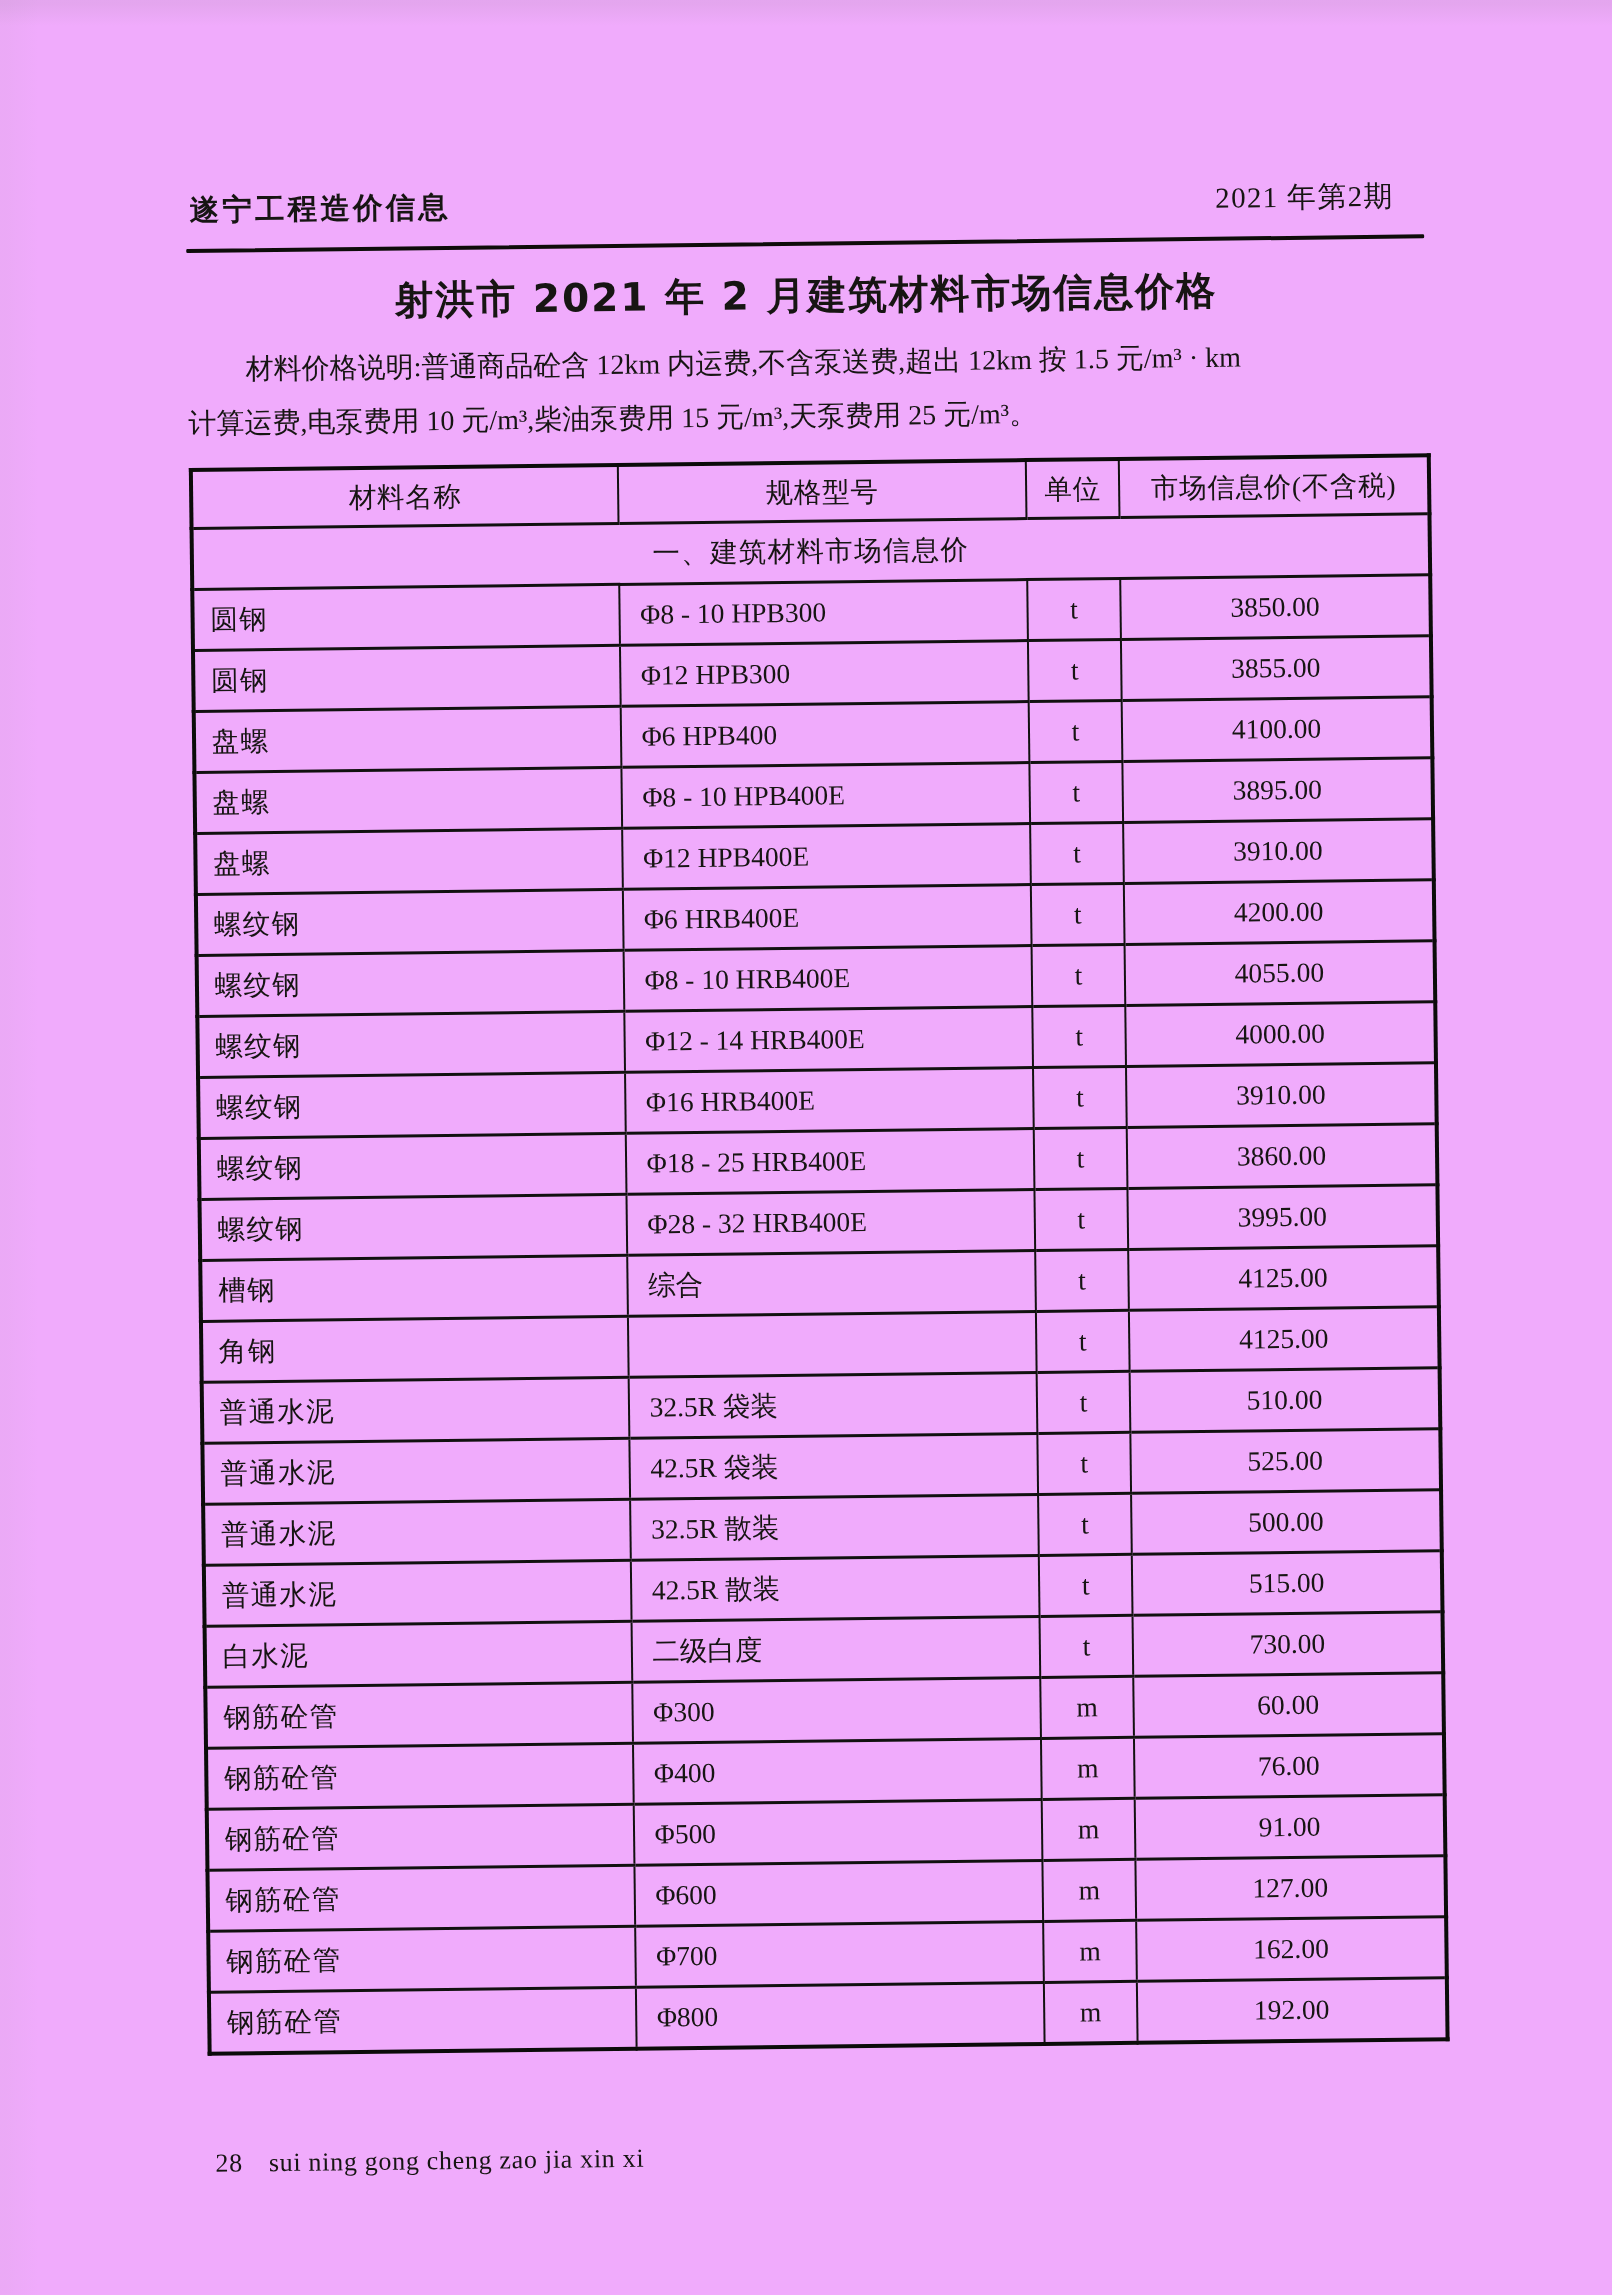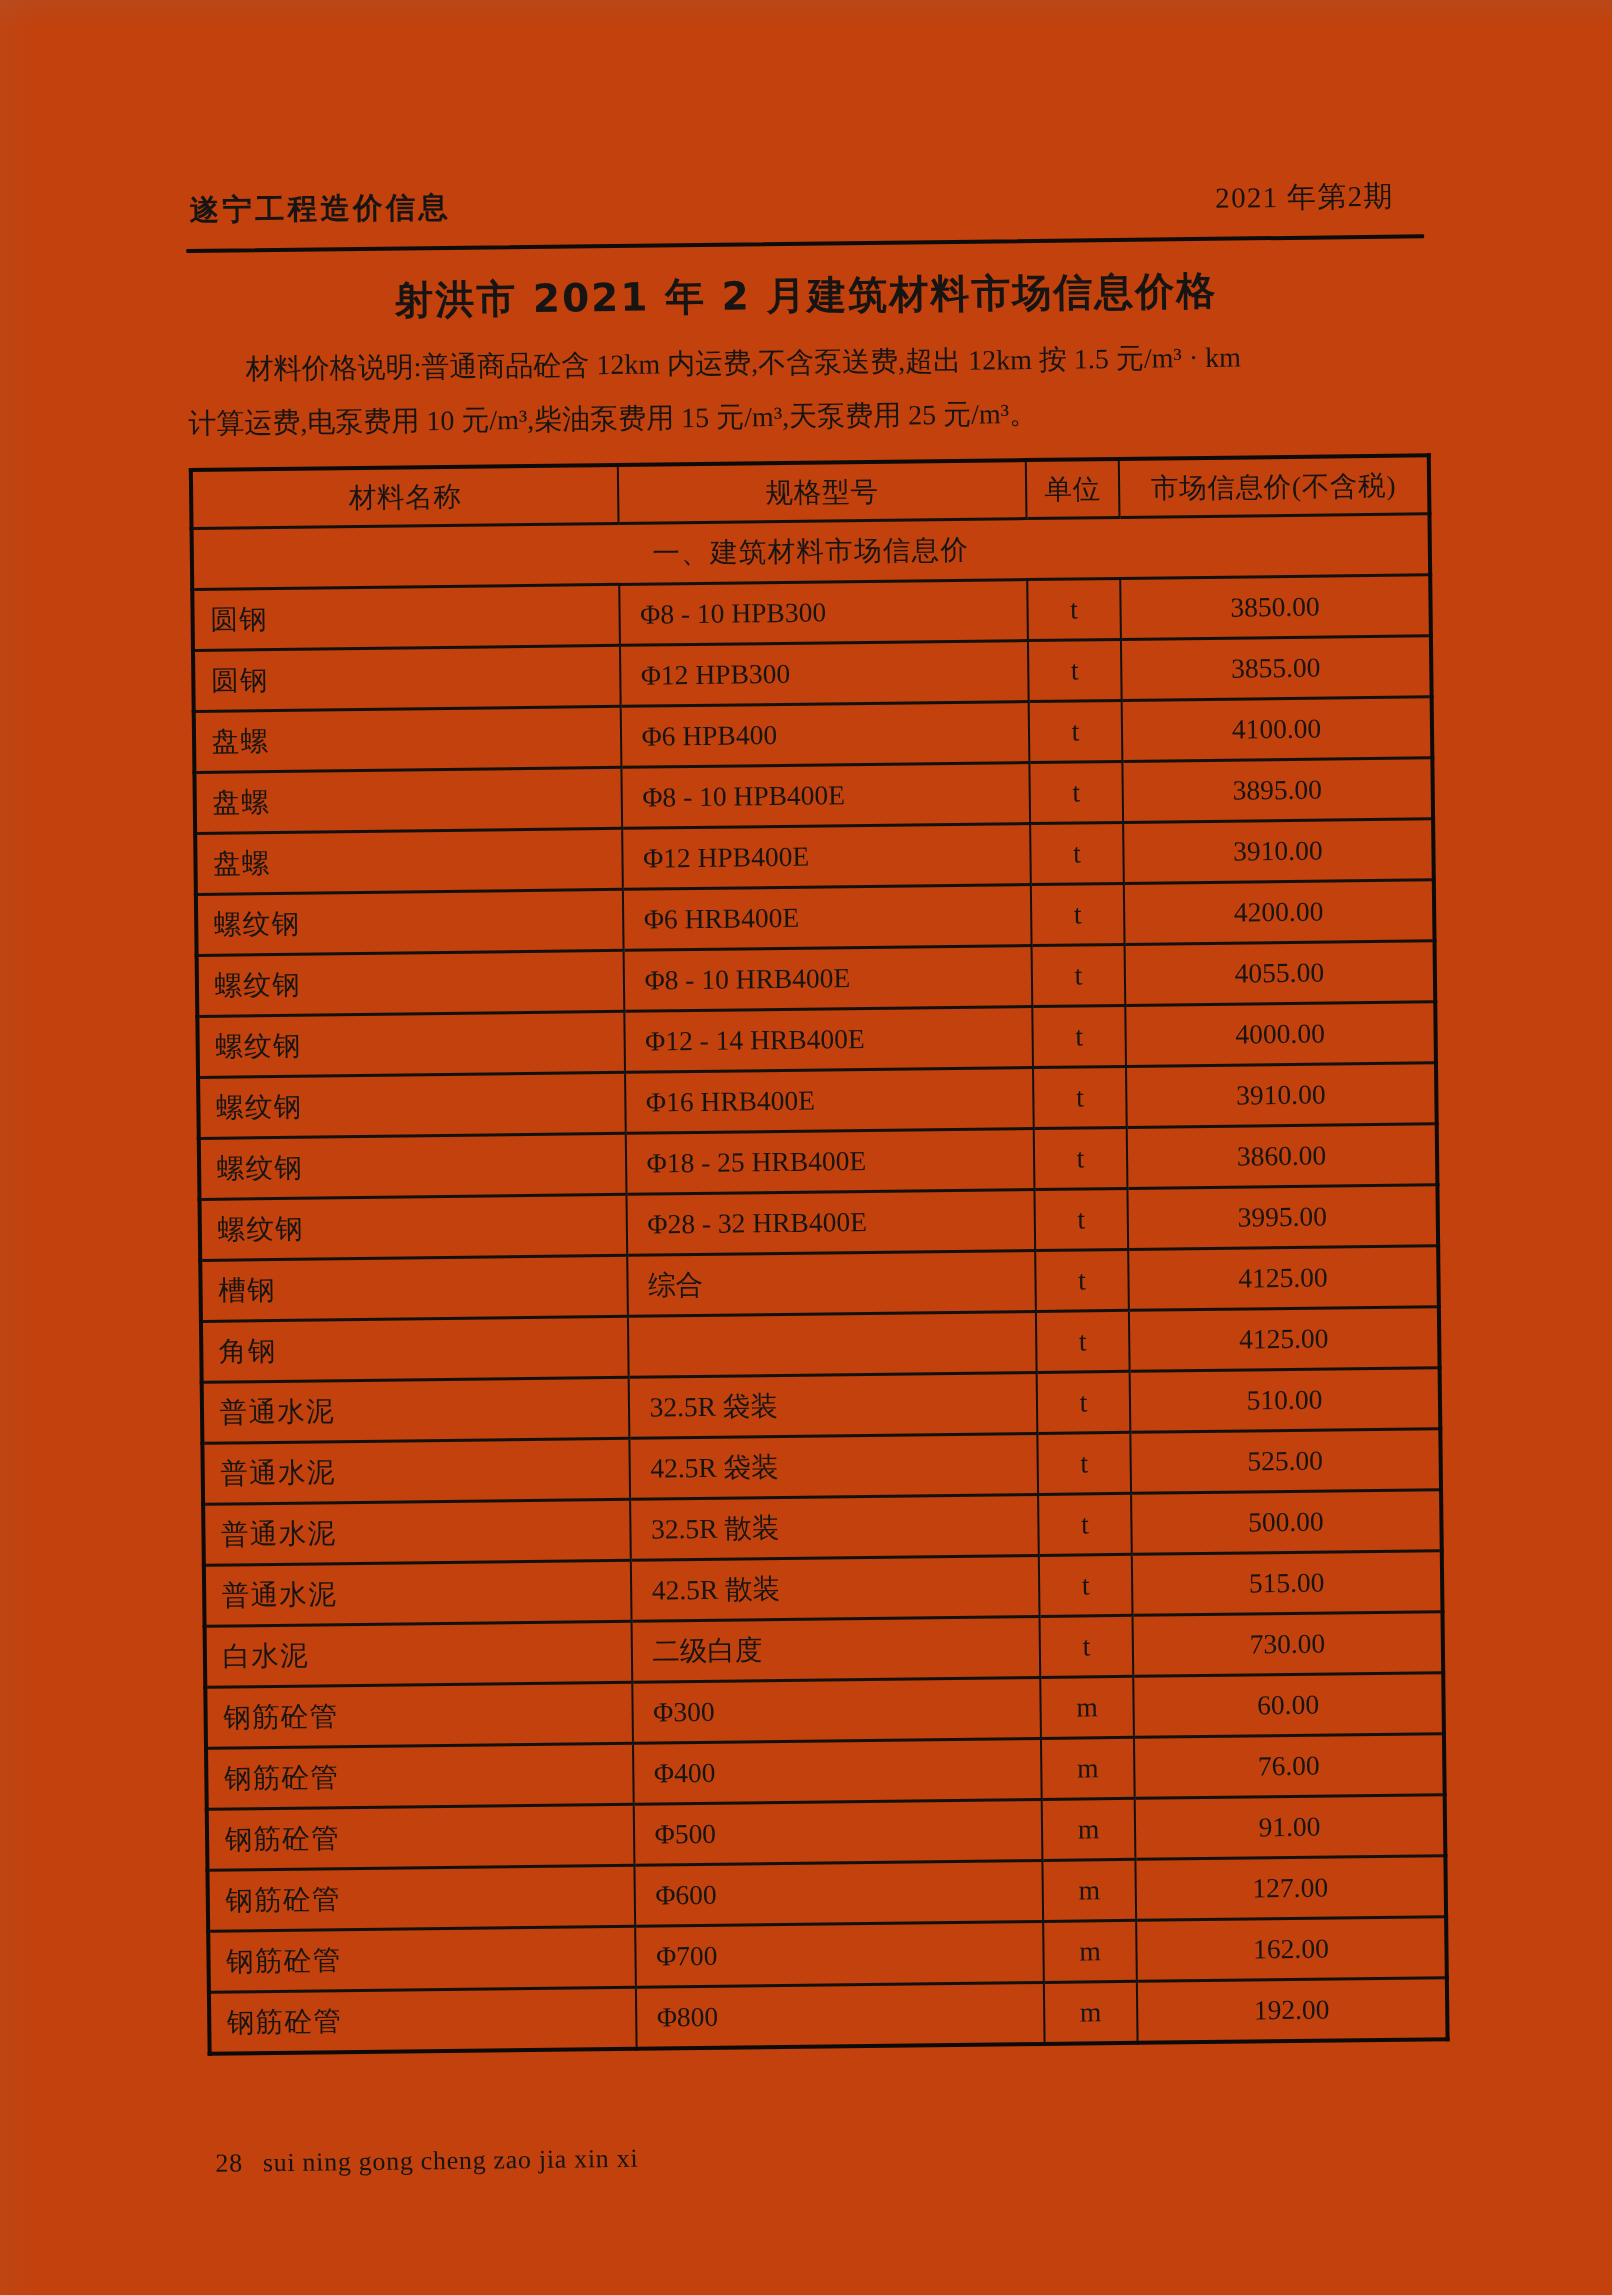--- a/index.html
+++ b/index.html
@@ -3,21 +3,21 @@
 <meta charset="utf-8">
 <style>
   html,body{margin:0;padding:0;}
   body{
     width:1612px;height:2295px;position:relative;overflow:hidden;
     background:#f7f7f5;
     font-family:"Liberation Serif","DejaVu Serif",serif;
     color:#171513;
   }
   .sheet{
-    position:absolute;inset:0;background:#c2410c;
+    position:absolute;inset:0;background:#f0abfc;
   }
   
   .sheet::before{
     content:"";position:absolute;inset:0;pointer-events:none;
     background:
       linear-gradient(180deg, rgba(120,120,118,.10) 0 3.9px, rgba(0,0,0,0) 26px),
       linear-gradient(90deg, rgba(140,140,135,.05) 0 6.5px, rgba(0,0,0,0) 39px);
   }
   .content{
     position:absolute;left:186px;top:191px;width:1238px;
@@ -63,21 +63,21 @@
   .section-row td{height:50px;text-align:center;letter-spacing:1.3px;}
   .price-table tbody td{height:58px;}
   .price-table td.c0{text-align:left;padding-left:15.7px;letter-spacing:1.3px;}
   .price-table td.c1{text-align:left;padding-left:19.6px;}
   .price-table td.c2{text-align:center;}
   .price-table td.c3{text-align:center;}
   .doc-footer{
     margin-top:93px;padding-left:6.5px;
     font-size:26px;letter-spacing:0.7px;
   }
-  .doc-footer .page-num{margin-right:20px;}
+  .doc-footer .page-num{margin-right:26px;}
 </style>
 </head>
 <body>
 
 <div class="sheet">
   <div class="content">
 
     <div class="masthead">
       <span class="masthead-left">遂宁工程造价信息</span>
       <span class="masthead-right">2021 年第2期</span>

